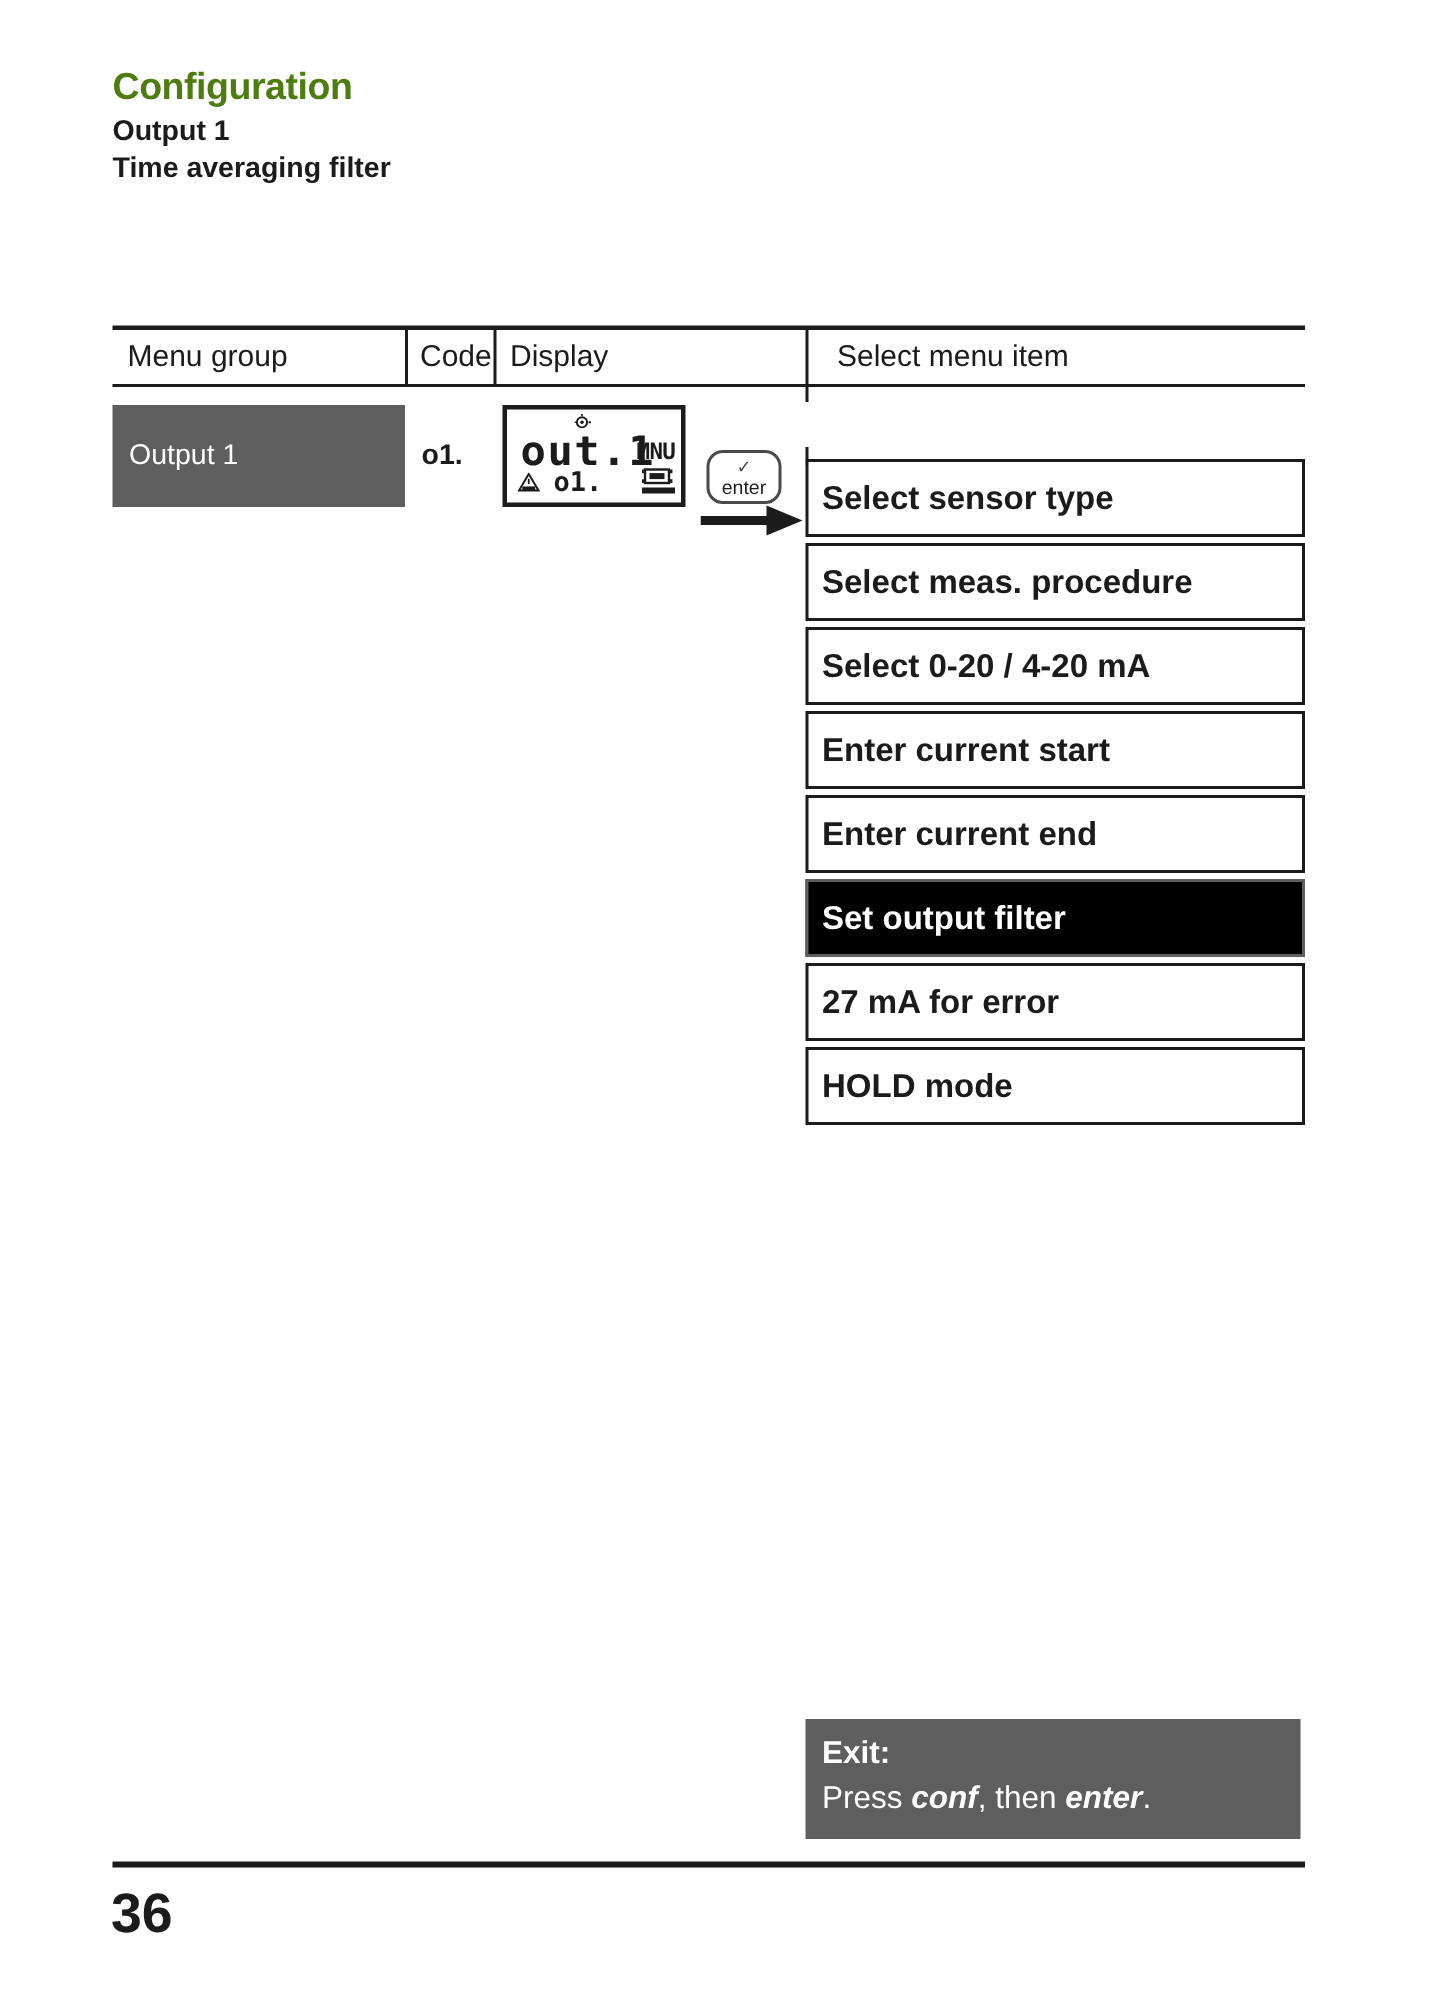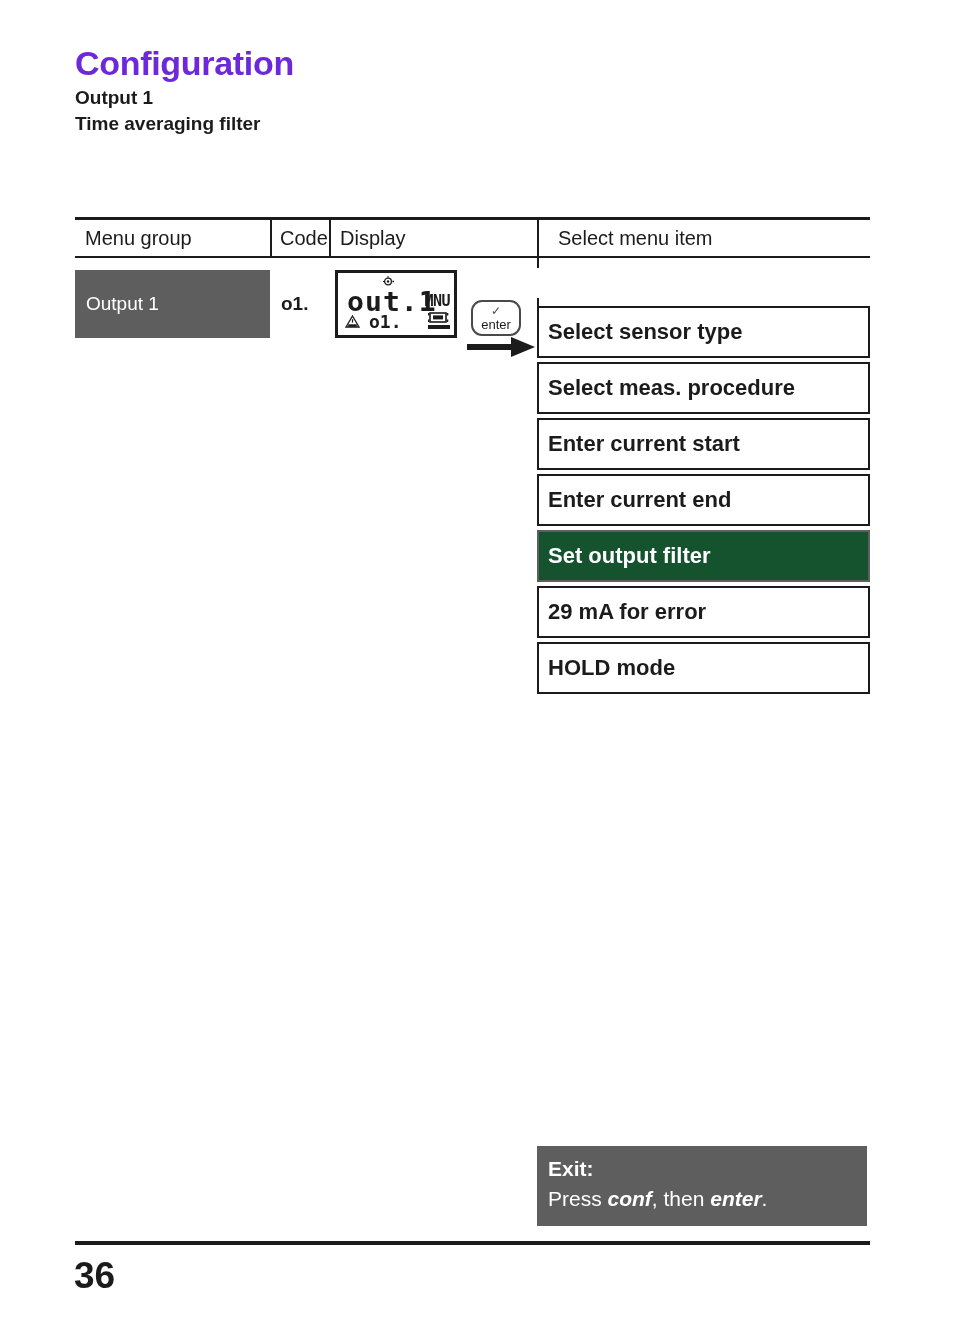--- a/index.html
+++ b/index.html
@@ -17,26 +17,26 @@
   }
 
   
   #heading-block {
     position: absolute;
     left: 75px;
     top: 44px;
     width: 700px;
   }
   #page-title {
-    font-size: 34px;
+    font-size: 25px;
     font-weight: bold;
     line-height: 1.12;
     letter-spacing: -0.3px;
     margin: 0;
-    color: #6d28d9;
+    color: #4d7c0f;
   }
   #subtitle-1, #subtitle-2 {
     font-size: 19px;
     font-weight: bold;
     line-height: 1.34;
     margin: 0;
     color: #1b1b1b;
   }
   #subtitle-1 { margin-top: 3px; }
 
@@ -278,21 +278,21 @@
     position: absolute;
     left: 9px;
     top: 0;
     height: 100%;
     line-height: 47px;
     font-size: 22px;
     color: #1b1b1b;
     white-space: nowrap;
   }
   .menu-item.selected {
-    background: #14532d;
+    background: #000000;
     border-color: #5e5e5e;
     padding-left: 16px;
   }
   .menu-item.selected .menu-item-label {
     color: #ffffff;
   }
 
   
   .col-rule {
     position: absolute;
@@ -434,35 +434,38 @@
     <div id="menu-item-list">
 
       <div class="menu-item">
         <div class="menu-item-label">Select sensor type</div>
       </div>
 
       <div class="menu-item">
         <div class="menu-item-label">Select meas. procedure</div>
       </div>
 
+      <div class="menu-item">
+        <div class="menu-item-label">Select 0-20 / 4-20 mA</div>
+      </div>
 
       <div class="menu-item">
         <div class="menu-item-label">Enter current start</div>
       </div>
 
       <div class="menu-item">
         <div class="menu-item-label">Enter current end</div>
       </div>
 
       <div class="menu-item selected">
         <div class="menu-item-label">Set output filter</div>
       </div>
 
       <div class="menu-item">
-        <div class="menu-item-label">29 mA for error</div>
+        <div class="menu-item-label">27 mA for error</div>
       </div>
 
       <div class="menu-item">
         <div class="menu-item-label">HOLD mode</div>
       </div>
 
     </div>
 
   </div>
 </div>

